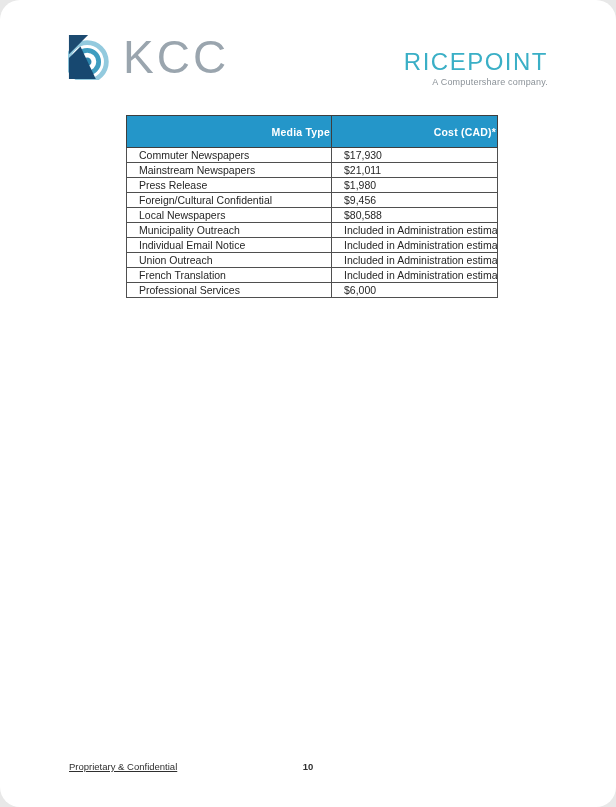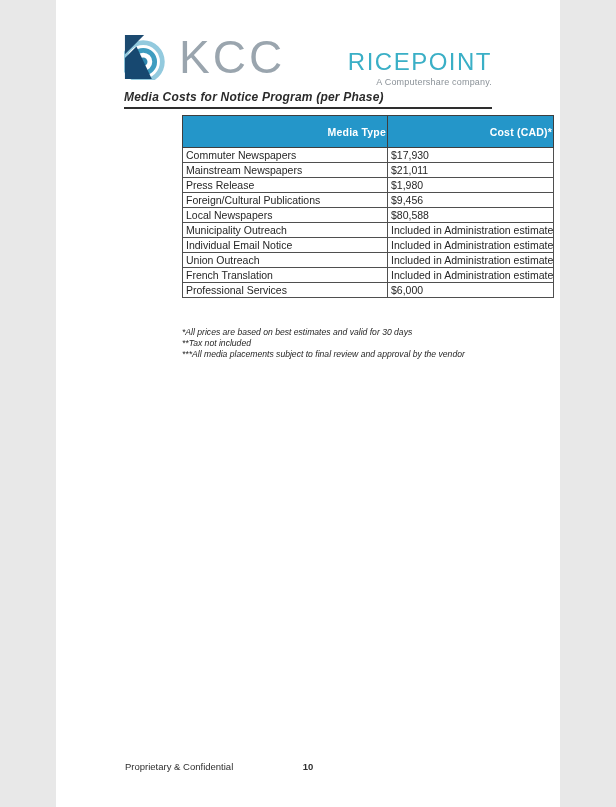--- a/index.html
+++ b/index.html
@@ -1,24 +1,25 @@
 <!DOCTYPE html>
 <html><head>
 <meta charset="utf-8">
 <style>
   html, body { margin: 0; padding: 0; background: #e8e8e8; }
   .page {
     position: relative;
-    width: 504px;
+    width: 616px;
     height: 807px;
     margin: 0 auto;
     background: #ffffff;
     font-family: "Liberation Sans", sans-serif;
     color: #262626;
     overflow: hidden;
+    border-radius: 20px;
   }
 
   
   .logo-row {
     position: absolute;
     top: 34px; left: 68px; right: 68px;
     display: flex;
     justify-content: space-between;
     align-items: flex-start;
   }
@@ -77,21 +78,21 @@
     font-weight: 700;
     height: 29px;
     text-align: right;
     border: 1px solid #3e3e3e;
     letter-spacing: 0.2px;
   }
   table.costs td {
     border: 1px solid #4f4f4f;
     height: 14px;
     font-size: 10.5px;
-    padding: 0 3px;
+    padding: 0 12px;
     color: #262626;
     white-space: nowrap;
     overflow: hidden;
   }
   td.amount { }
   td.note   { text-align: right; font-size: 9.2px; color: #2c2c2c; }
 
   
   .footnotes {
     position: absolute;
@@ -99,21 +100,21 @@
     font-size: 8.6px;
     font-style: italic;
     color: #1f1f1f;
     line-height: 11px;
   }
 
   
   .footer { position: absolute; left: 0; right: 0; top: 761px; height: 14px; }
   .footer-left {
     position: absolute; left: 69px;
-    font-size: 9.5px; color: #2f2f2f;
+    font-size: 9.5px; color: #2f2f2f; text-decoration: underline;
   }
   .footer-page {
     position: absolute; left: 50%; transform: translateX(-50%);
     font-size: 9.5px; color: #2f2f2f; font-weight: bold;
   }
 </style>
 </head>
 <body>
 
 <div class="page">
@@ -128,21 +129,20 @@
         <polygon points="1,25 13,13 29,47 1,47" fill="#174870"></polygon>
       </svg>
       <span class="kcc-text">KCC</span>
     </div>
     <div class="ricepoint">
       <div class="rp-text">RICEPOINT</div>
       <div class="rp-tagline">A Computershare company.</div>
     </div>
   </div>
 
-  <div class="doc-title">Media Costs for Notice Program (per Phase)</div>
 
   <table class="costs">
     <colgroup>
         <col class="c1">
         <col class="c2">
       </colgroup>
     <thead>
       <tr>
         <th>Media Type</th>
         <th>Cost (CAD)*</th>
@@ -155,21 +155,21 @@
       </tr>
       <tr>
         <td>Mainstream Newspapers</td>
         <td class="amount">$21,011</td>
       </tr>
       <tr>
         <td>Press Release</td>
         <td class="amount">$1,980</td>
       </tr>
       <tr>
-        <td>Foreign/Cultural Publications</td>
+        <td>Foreign/Cultural Confidential</td>
         <td class="amount">$9,456</td>
       </tr>
       <tr>
         <td>Local Newspapers</td>
         <td class="amount">$80,588</td>
       </tr>
       <tr>
         <td>Municipality Outreach</td>
         <td class="note">Included in Administration estimate</td>
       </tr>
@@ -185,24 +185,19 @@
         <td>French Translation</td>
         <td class="note">Included in Administration estimate</td>
       </tr>
       <tr>
         <td>Professional Services</td>
         <td class="amount">$6,000</td>
       </tr>
     </tbody>
   </table>
 
-  <div class="footnotes">
-    <div>*All prices are based on best estimates and valid for 30 days</div>
-    <div>**Tax not included</div>
-    <div>***All media placements subject to final review and approval by the vendor</div>
-  </div>
 
   <div class="footer">
     <span class="footer-left">Proprietary &amp; Confidential</span>
     <span class="footer-page">10</span>
   </div>
 
 </div>
 
 </body></html>

